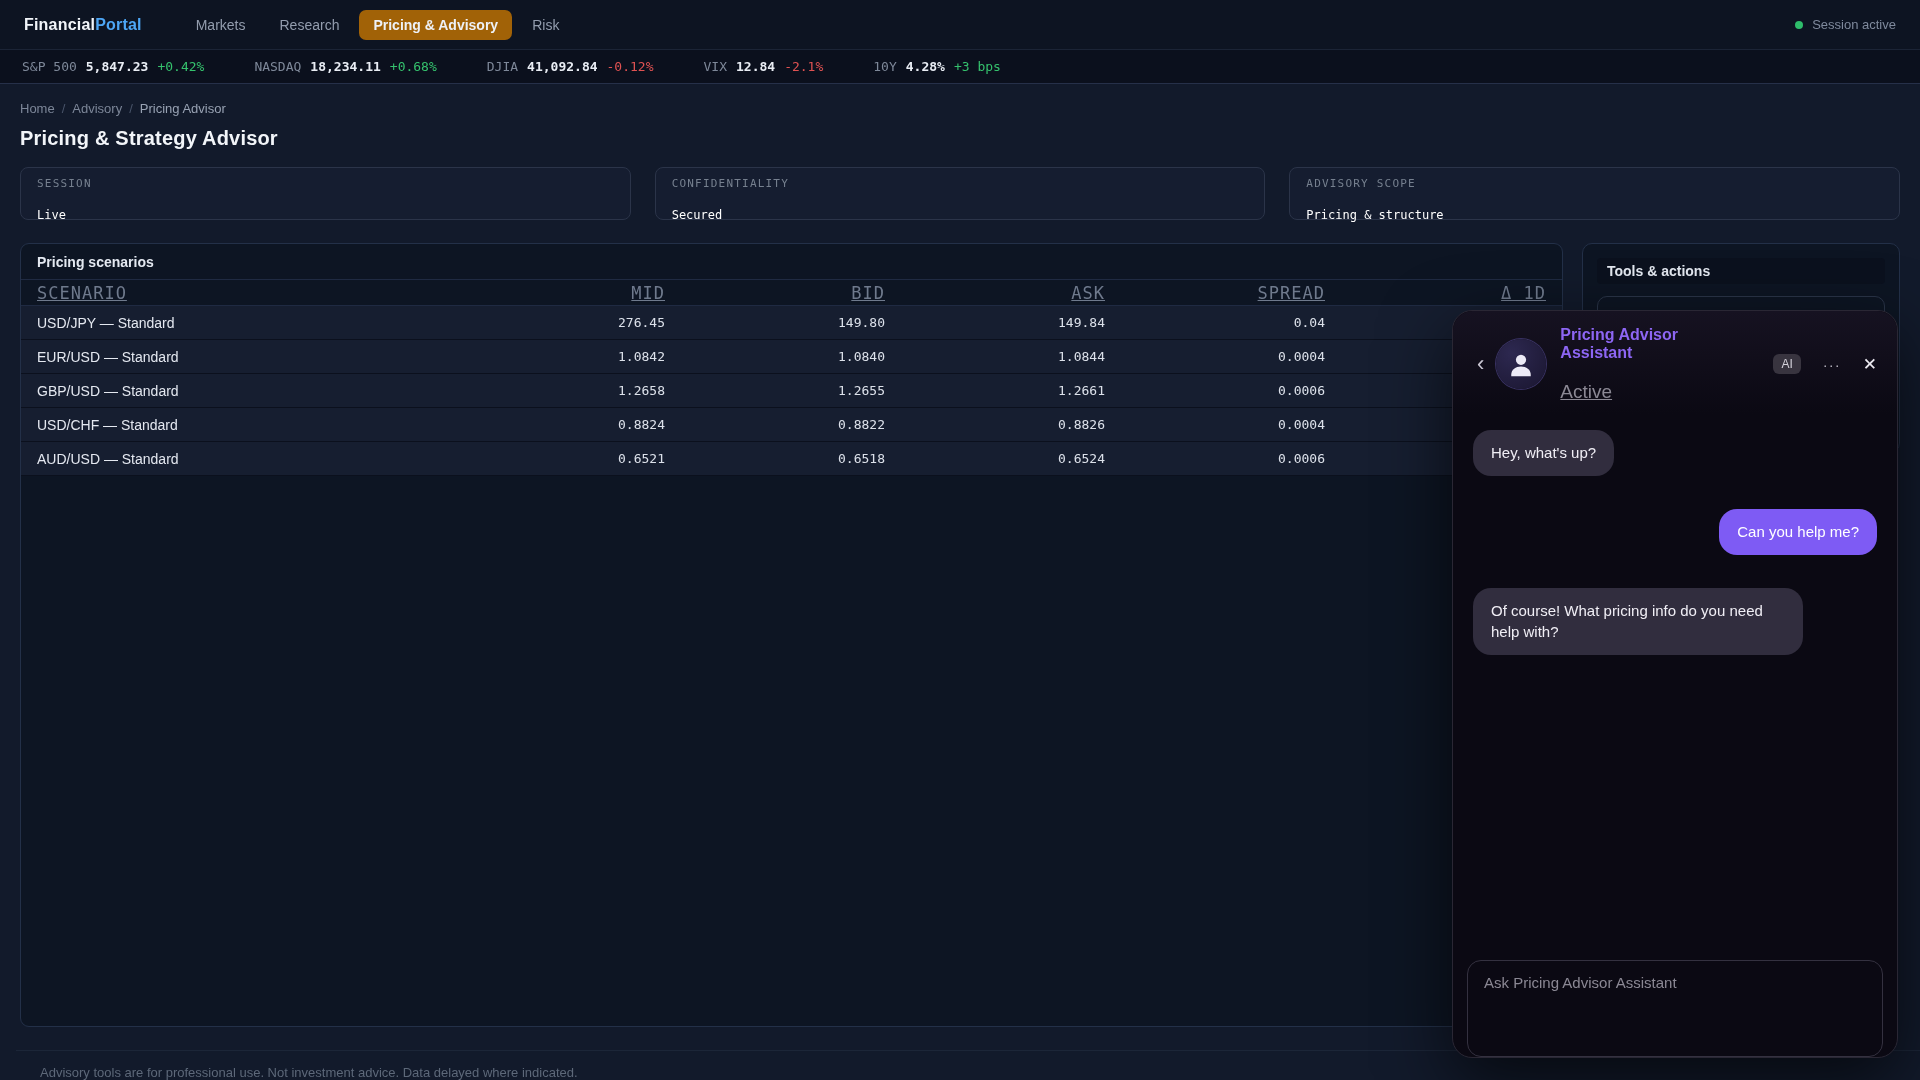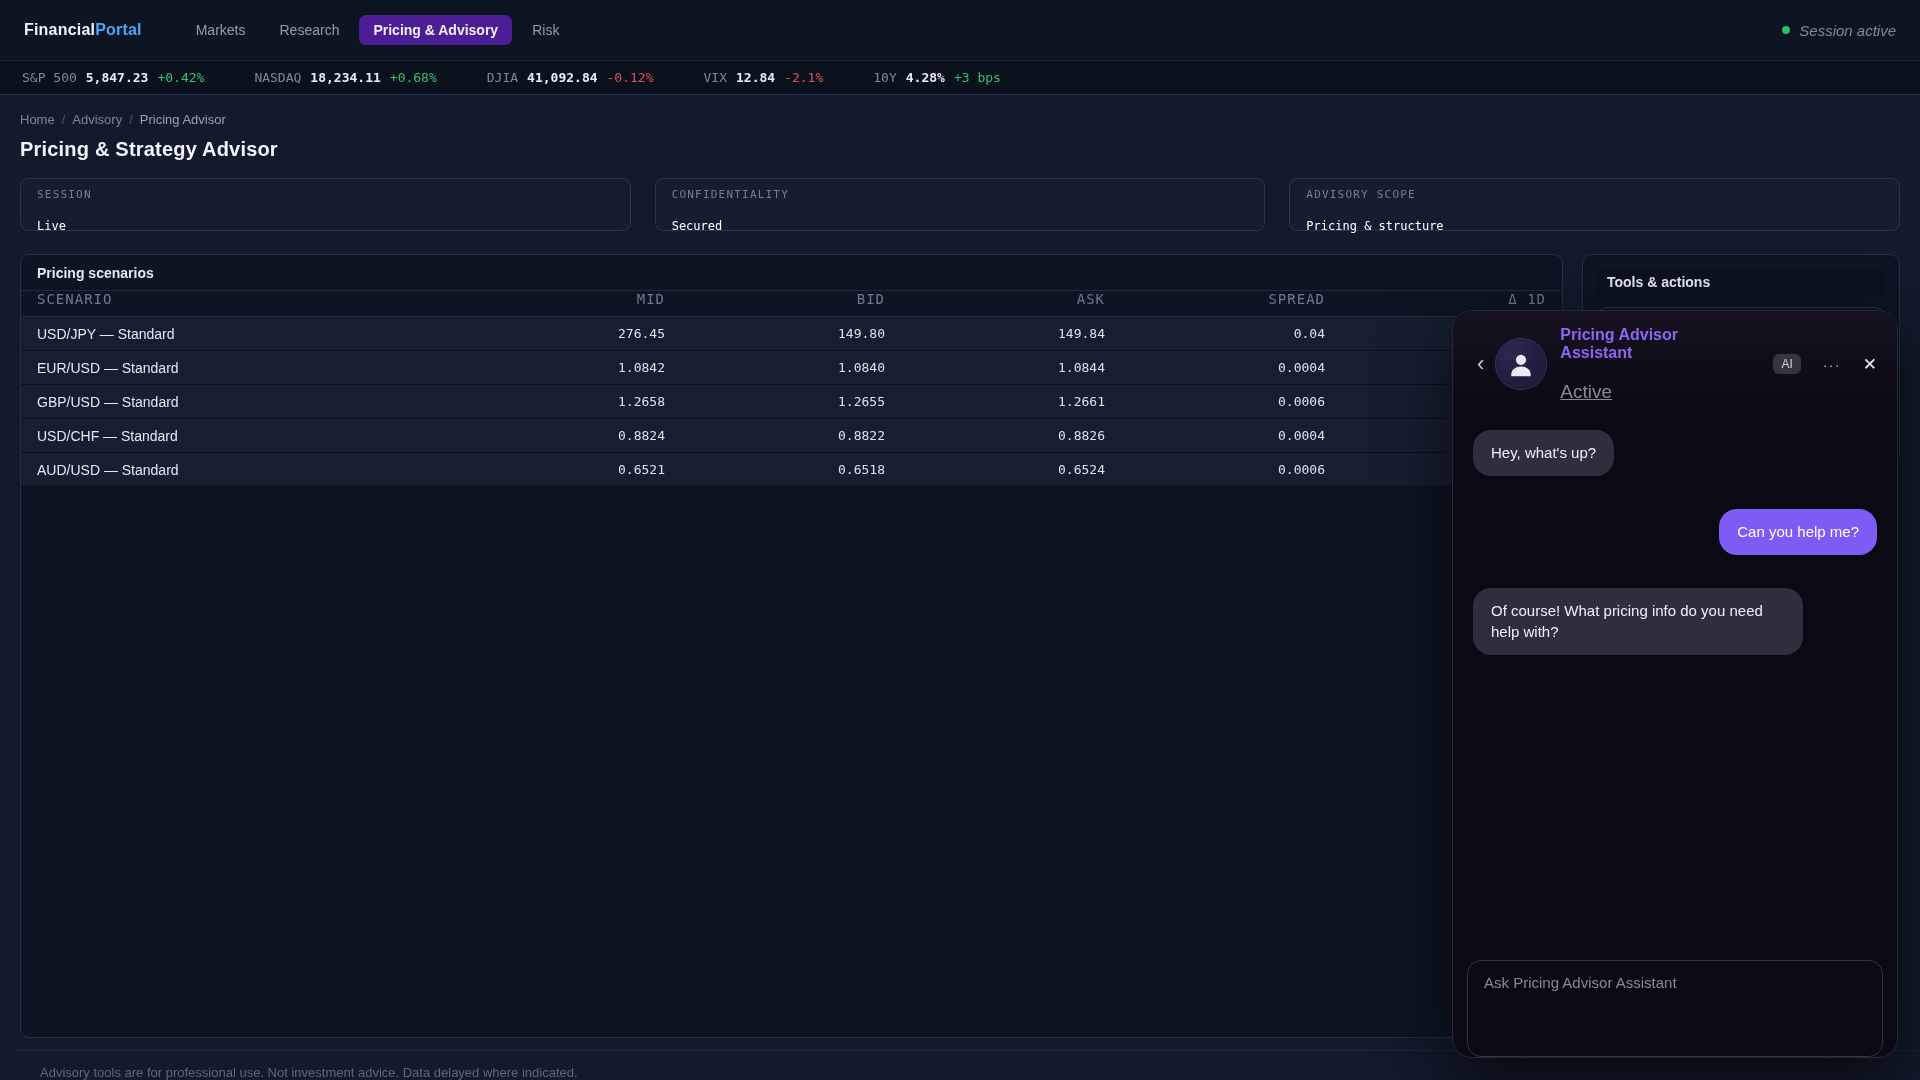--- a/index.html
+++ b/index.html
@@ -5,32 +5,32 @@
   * { margin:0; padding:0; box-sizing:border-box; }
   html,body { width:1920px; height:1080px; overflow:hidden; }
   body {
     background:#121a2b;
     font-family:"Liberation Sans", sans-serif;
     color:#e6eaf2;
   }
 
   
   .nav {
-    height:61px; background:#0d1422; border-bottom:1px solid #1b2436;
+    height:50px; background:#0d1422; border-bottom:1px solid #1b2436;
     display:flex; align-items:center; padding:0 24px;
   }
   .brand { font-size:16px; font-weight:700; color:#f2f5fa; letter-spacing:.2px; cursor:pointer; }
   .brand .accent { color:#4da6f5; }
   .tabs { display:flex; align-items:center; gap:6px; margin-left:40px; flex:1; }
   .tab {
     font-size:14px; color:#939dae; padding:7px 14px; border-radius:7px; cursor:pointer;
     white-space:nowrap;
   }
-  .tab.active { background:#4c1d95; color:#eef1f6; font-weight:700; }
-  .session { display:flex; align-items:center; gap:9px; font-size:15px; color:#7f8a9d;font-style:italic; }
+  .tab.active { background:#a16207; color:#eef1f6; font-weight:700; }
+  .session { display:flex; align-items:center; gap:9px; font-size:13px; color:#7f8a9d; }
   .dot { width:8px; height:8px; border-radius:50%; background:#2ebd6b; }
 
   
   .ticker {
     height:34px; background:#0b101d; border-bottom:1px solid #263049;
     display:flex; align-items:center; padding:0 22px; gap:50px;
     font-family:"DejaVu Sans Mono", monospace; font-size:13px;
   }
   .titem { display:flex; align-items:center; gap:9px; white-space:nowrap; }
   .tlabel { color:#7e8899; }
@@ -62,23 +62,24 @@
   
   .table-card {
     flex:1; background:#0d1523; border:1px solid #233048; border-radius:9px;
     height:784px; overflow:hidden;
   }
   .card-title {
     height:36px; display:flex; align-items:center; padding:0 16px;
     font-size:14px; font-weight:700; color:#e4e9f1; border-bottom:1px solid #1f2a42;
   }
   .thead {
-    display:flex; align-items:flex-start; height:26px; padding:0 16px;
-    font-family:"DejaVu Sans Mono", monospace; font-size:14px; letter-spacing:1px; color:#6f7a8d;
+    display:flex; align-items:center; height:26px; padding:0 16px;
+    font-family:"DejaVu Sans Mono", monospace; font-size:17px; letter-spacing:1px; color:#6f7a8d;
     border-bottom:1px solid #1f2a42;
+    text-decoration:underline;
   }
   .col-scenario { flex:1; text-align:left; }
   .col { width:220px; text-align:right; }
   .col-delta { width:221px; text-align:right; }
   .trow {
     display:flex; align-items:center; height:34px; padding:0 16px;
     background:#161e30; border-bottom:1px solid #0b101d; cursor:default;
   }
   .trow .col-scenario { font-size:14px; color:#e4e8f0; }
   .trow .col, .trow .col-delta { font-family:"DejaVu Sans Mono", monospace; font-size:13px; color:#dce1ea; }

